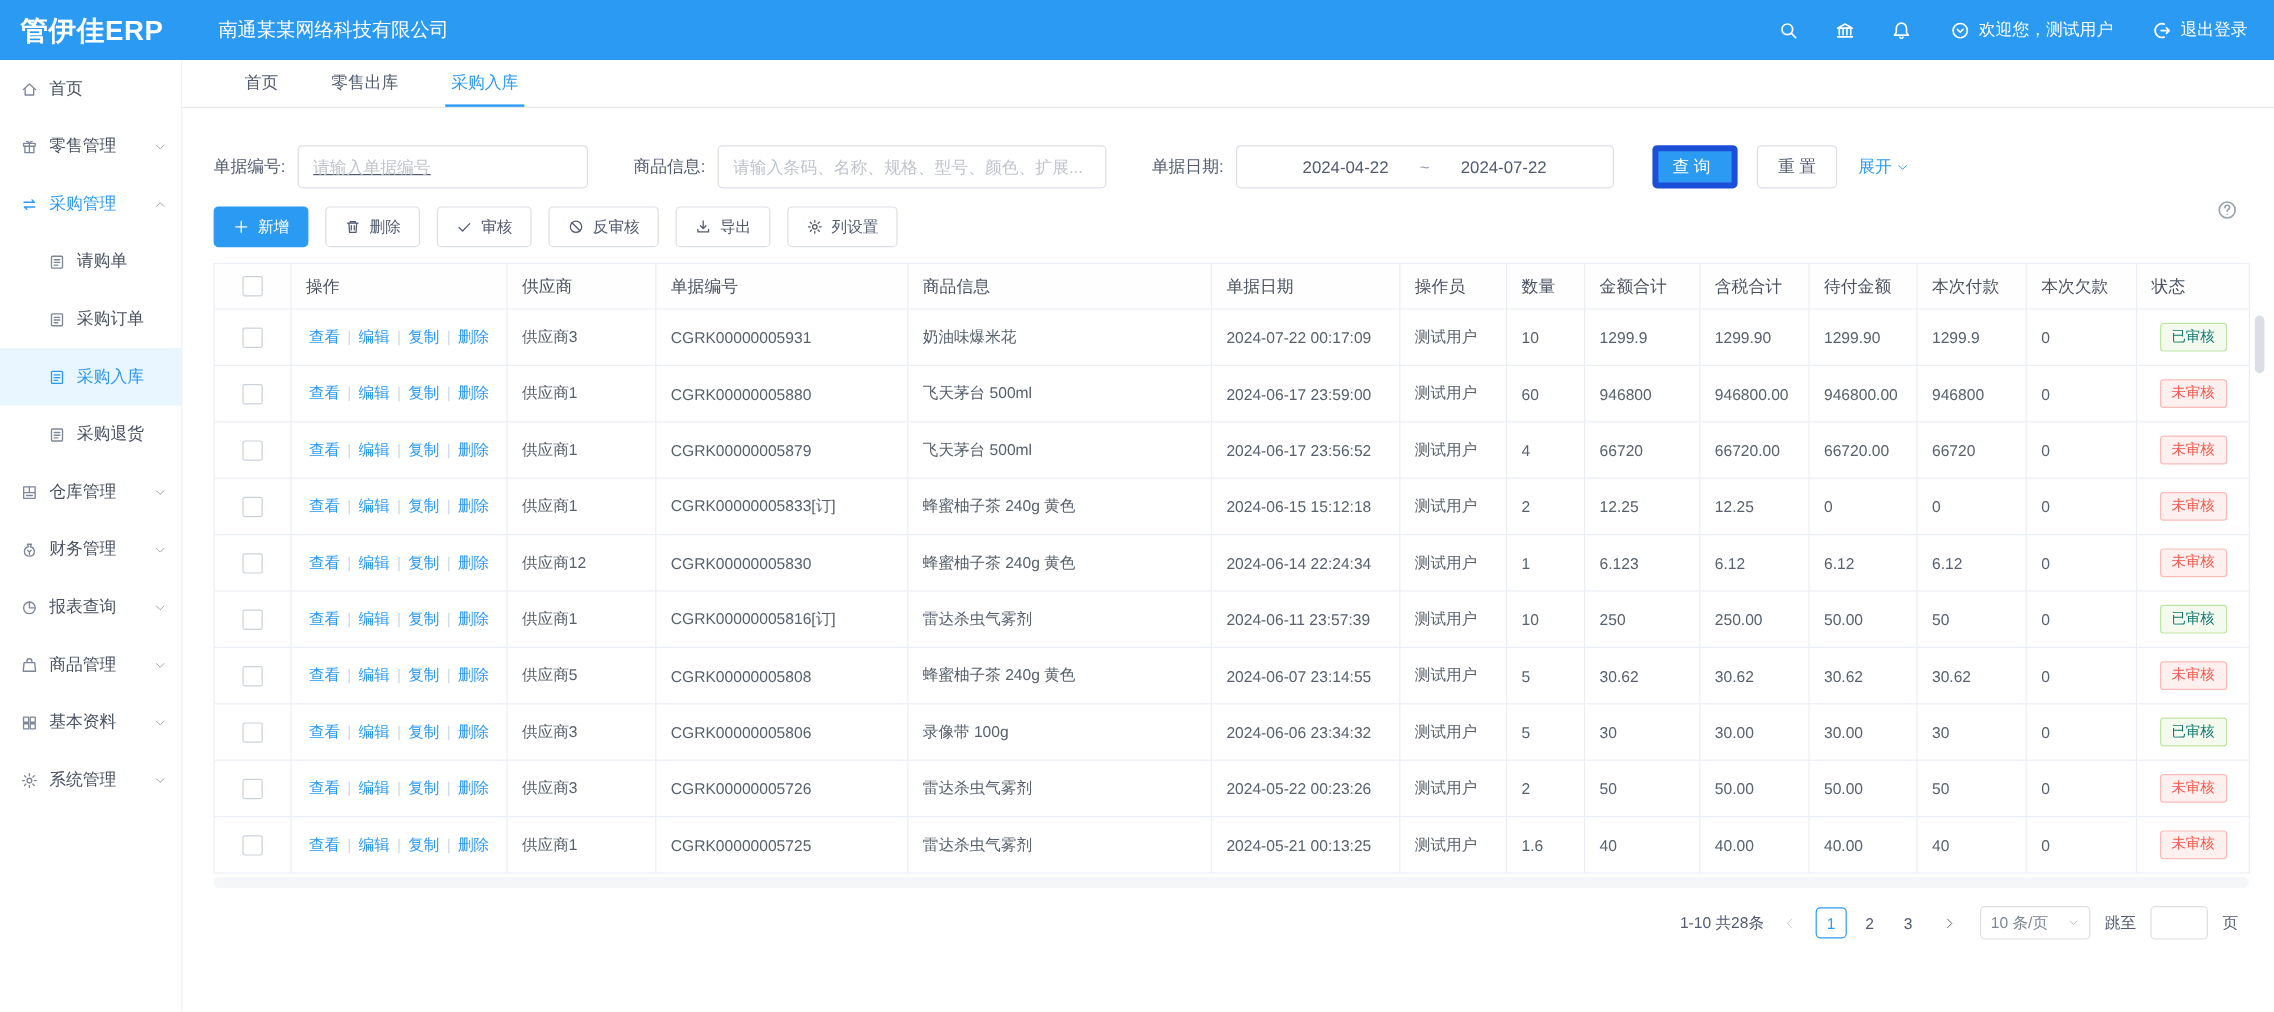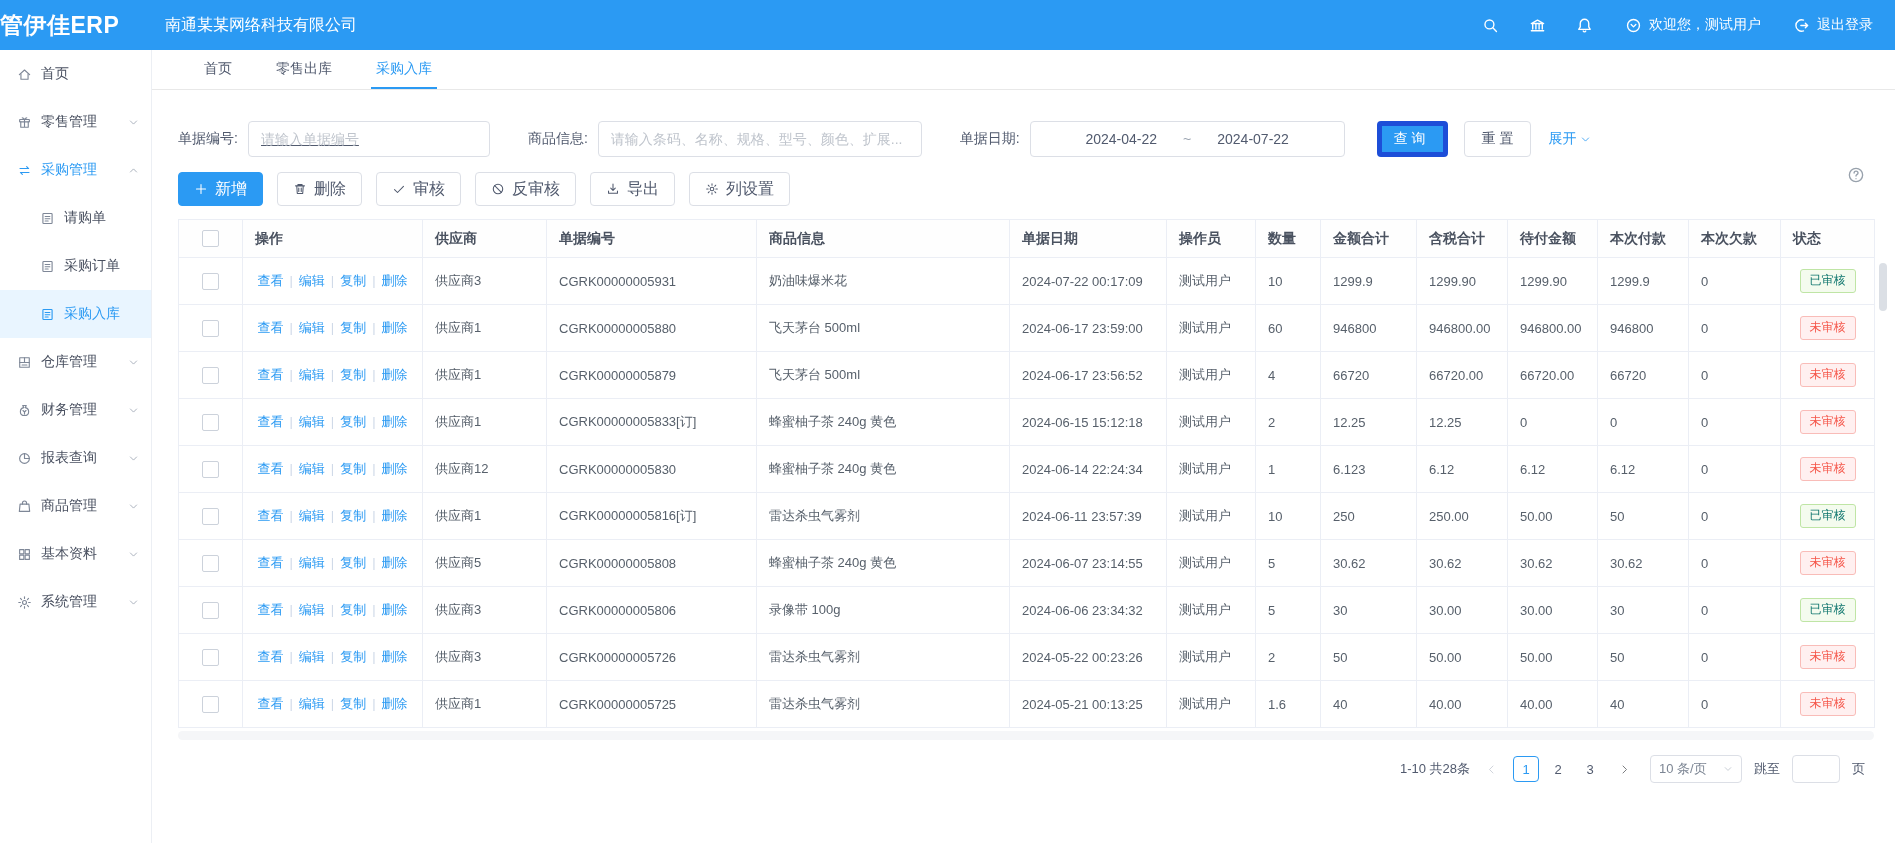--- a/index.html
+++ b/index.html
@@ -6,21 +6,21 @@
   body{
     width:1895px;height:843px;position:relative;background:#fff;
     font-family:"Liberation Sans","DejaVu Sans",sans-serif;
     -webkit-font-smoothing:antialiased;color:#515a6e;
   }
   [data-interactable="true"]{cursor:pointer;}
   svg{display:block;}
 
   
   .topbar{position:absolute;top:0;left:0;right:0;height:50px;background:#2b9af3;display:flex;align-items:center;color:#fff;z-index:5;}
-  .logo{font-size:23px;font-weight:bold;width:148px;letter-spacing:.5px;}
+  .logo{font-size:23px;font-weight:bold;padding-left:17px;width:148px;letter-spacing:.5px;}
   .company{font-size:16px;margin-left:17px;}
   .top-right{margin-left:auto;display:flex;align-items:center;padding-right:22px;font-size:14px;}
   .hicon{display:flex;align-items:center;}
   .hicon svg{width:17px;height:17px;stroke-width:1.3;}
   .top-right>.hicon{margin-left:30px;}
   .huser{display:flex;align-items:center;gap:7px;margin-left:32px;}
 
   
   .sidebar{position:absolute;top:50px;left:0;bottom:0;width:152px;background:#fff;border-right:1px solid #eceff4;box-sizing:border-box;}
   .side-item{height:48px;display:flex;align-items:center;padding:0 12px 0 17px;font-size:14px;color:#495060;}
@@ -53,31 +53,31 @@
   .tilde{color:#9aa3b0;}
   .btn{height:36px;border-radius:4px;font-size:14px;font-family:inherit;padding:0 17px;box-sizing:border-box;}
   .btn.primary{background:#2b9af3;border:5px solid #1d4ed8;color:#fff;margin-left:32px;padding-left:12px;}
   .btn.plain{background:#fff;border:1px solid #dcdfe6;color:#515a6e;margin-left:16px;}
   .expand{color:#2b9af3;display:flex;align-items:center;gap:4px;margin-left:17px;text-decoration:none;}
   .expand svg{width:11px;height:11px;}
 
   
   .toolbar{display:flex;align-items:center;margin-top:19px;position:relative;height:34px;}
   .tbtns{display:flex;align-items:center;}
-  .tbtn{display:flex;align-items:center;gap:7px;height:34px;padding:0 15px;margin-right:14px;background:#fff;border:1px solid #dcdfe6;border-radius:4px;color:#515a6e;font-size:16px;font-family:inherit;}
+  .tbtn{display:flex;align-items:center;gap:7px;height:34px;padding:0 15px;margin-right:14px;background:#fff;border:1px solid #dcdfe6;border-radius:4px;color:#515a6e;font-size:13px;font-family:inherit;}
   .tbtn.primary{background:#2b9af3;border-color:#2b9af3;color:#fff;}
   .tbtn svg{width:14px;height:14px;}
   .help{position:absolute;right:30px;top:-6px;color:#98a1ac;}
   .help svg{width:18px;height:18px;}
 
   
   .table-wrap{margin-top:13px;position:relative;}
   table{border-collapse:collapse;table-layout:fixed;width:1696px;font-size:13px;color:#57606b;border-top:1px solid #ebeef5;border-left:1px solid #ebeef5;}
   th,td{border-right:1px solid #ebeef5;border-bottom:1px solid #ebeef5;padding:0 0 0 12px;text-align:left;white-space:nowrap;overflow:hidden;}
-  th{height:37px;font-size:14px;font-weight:bold;color:#4a5260;background:#fefefe;}
+  th{height:37px;font-size:14px;font-weight:normal;color:#4a5260;background:#fefefe;}
   td{height:46px;}
   .th-check,.td-check,.th-ops,.td-ops,.td-status{text-align:center;padding-left:0;}
   .checkbox{width:15px;height:15px;border:1px solid #ccd2db;border-radius:2px;background:#fff;display:inline-block;vertical-align:middle;}
   .td-ops a{color:#2b9af3;text-decoration:none;}
   .sep{color:#cfd9e8;margin:0 6px;}
   .badge{display:inline-block;padding:3px 9px;font-size:12px;border-radius:3px;color:#f5564a;background:#fff0f0;border:1px solid #f9bcb8;line-height:1.3;}
   .badge.ok{color:#0f766e;background:#f4fbee;border-color:#bfe5a5;}
   .vscroll{position:absolute;left:1701px;top:44px;width:8px;height:48px;background:#dbdfe5;border-radius:4px;}
   .hscroll{width:1696px;height:9px;background:#f5f6f8;border-radius:5px;margin-top:3px;}
 
@@ -209,20 +209,30 @@
       <span class="side-icon" data-interactable="false">
         <svg viewBox="0 0 16 16" fill="none" stroke="currentColor" stroke-width="1.2" stroke-linecap="round" stroke-linejoin="round">
           <rect x="3.1" y="2.7" width="9.8" height="10.6" rx=".8"></rect>
           <path d="M5.5 5.8h5M5.5 8.2h5M5.5 10.6h3.2"></path>
         </svg>
       </span>
       <span class="side-label" data-interactable="false">采购入库</span>
 
     </div>
 
+    <div class="side-item child" data-interactable="true">
+      <span class="side-icon" data-interactable="false">
+        <svg viewBox="0 0 16 16" fill="none" stroke="currentColor" stroke-width="1.2" stroke-linecap="round" stroke-linejoin="round">
+          <rect x="3.1" y="2.7" width="9.8" height="10.6" rx=".8"></rect>
+          <path d="M5.5 5.8h5M5.5 8.2h5M5.5 10.6h3.2"></path>
+        </svg>
+      </span>
+      <span class="side-label" data-interactable="false">采购退货</span>
+
+    </div>
 
 
     <div class="side-item" data-interactable="true">
       <span class="side-icon" data-interactable="false">
         <svg viewBox="0 0 16 16" fill="none" stroke="currentColor" stroke-width="1.2" stroke-linecap="round" stroke-linejoin="round">
           <rect x="2.9" y="2.9" width="10.2" height="10.2"></rect>
           <path d="M2.9 8h10.2M8 2.9V8M5.4 10.6h5.2"></path>
         </svg>
       </span>
       <span class="side-label" data-interactable="false">仓库管理</span>

